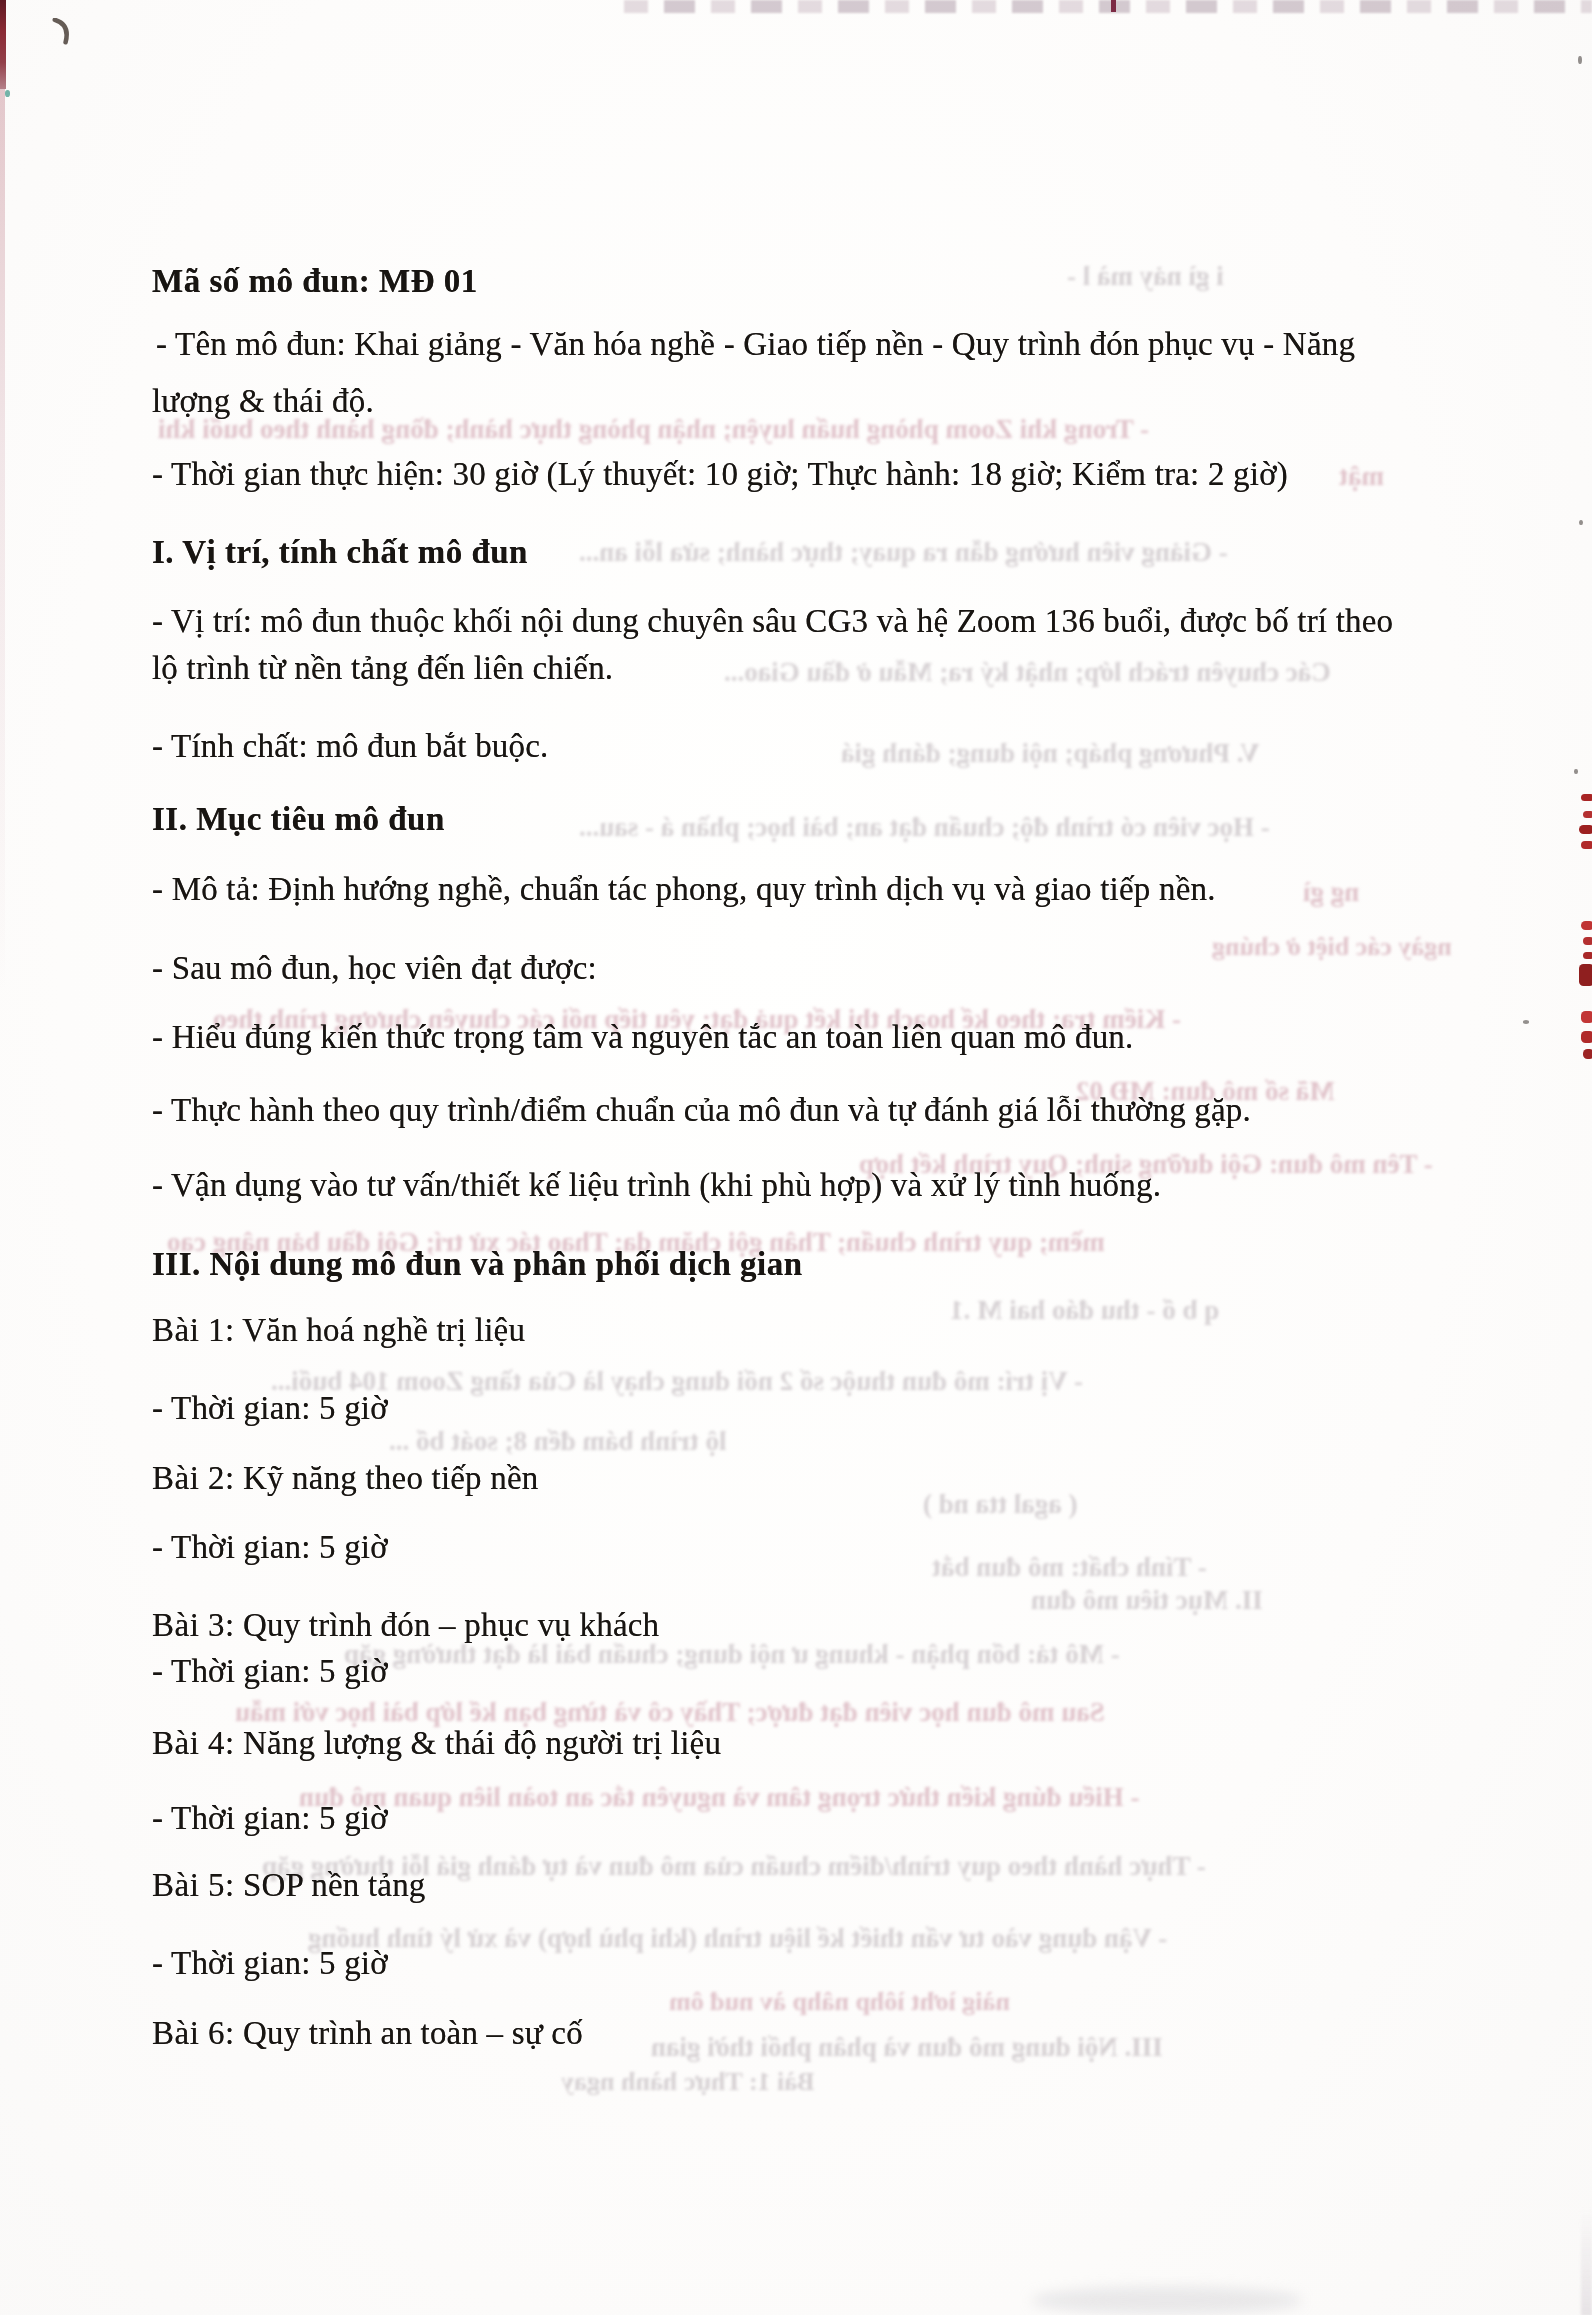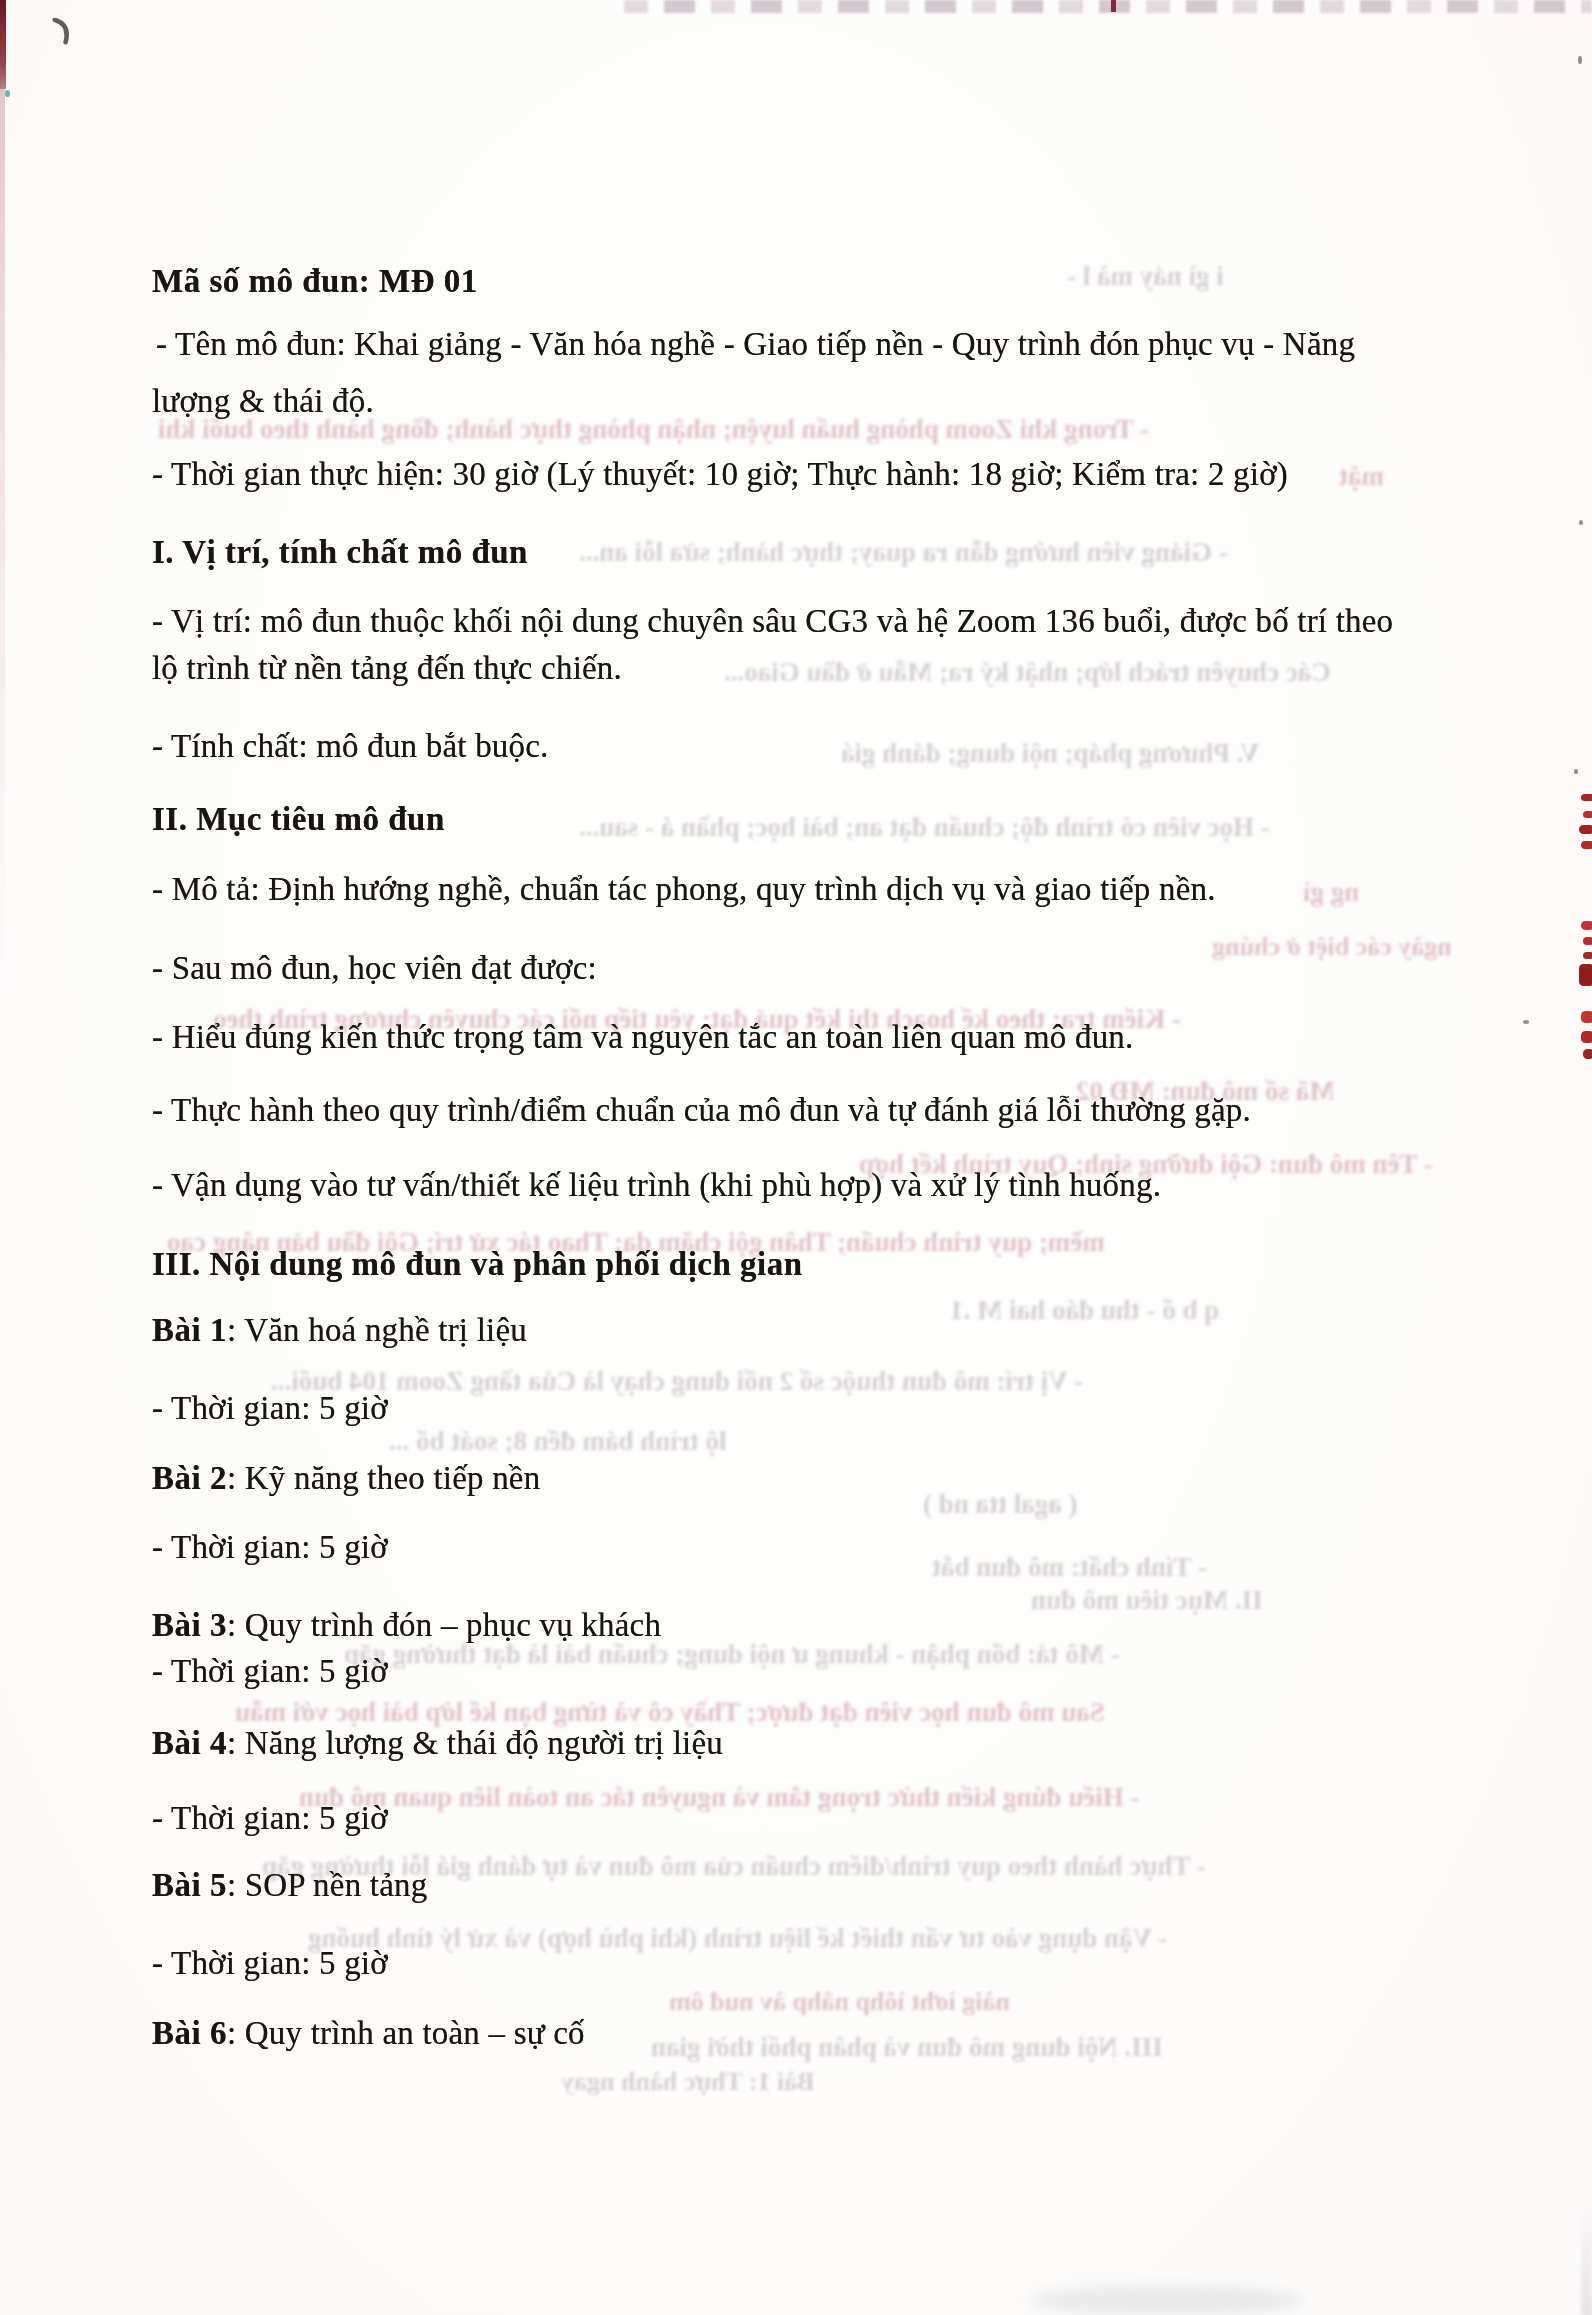--- a/index.html
+++ b/index.html
@@ -16,21 +16,21 @@
   .line {
     position: absolute;
     white-space: nowrap;
     font-size: 33px;
     line-height: 1.1;
     color: #181512;
     letter-spacing: 0.2px;
     text-shadow: 0 0 0.6px rgba(25,20,15,0.75);
   }
   .line.heading { font-weight: 700; letter-spacing: 0.5px; }
-  .bai-prefix { font-weight: 700; letter-spacing: 0.5px; }
+  .bai-prefix { font-weight: 400; letter-spacing: 0.5px; }
 
   
   .bleed {
     position: absolute;
     white-space: nowrap;
     font-size: 28px;
     font-weight: 600;
     transform: scaleX(-1);
     transform-origin: center;
     filter: blur(1.5px);
@@ -156,21 +156,21 @@
       <div class="bleed gray" style="top: 2067px; left: 561px; font-size: 26px;">Bài 1: Thực hành ngay</div>
     </div>
 
   <div id="text-layer">
       <div class="line heading" style="top: 263px; left: 152px;">Mã số mô đun: MĐ 01</div>
       <div class="line body" style="top: 326px; left: 156px;">- Tên mô đun: Khai giảng - Văn hóa nghề - Giao tiếp nền - Quy trình đón phục vụ - Năng</div>
       <div class="line body" style="top: 383px; left: 152px;">lượng &amp; thái độ.</div>
       <div class="line body" style="top: 456px; left: 152px;">- Thời gian thực hiện: 30 giờ (Lý thuyết: 10 giờ; Thực hành: 18 giờ; Kiểm tra: 2 giờ)</div>
       <div class="line heading" style="top: 534px; left: 152px;">I. Vị trí, tính chất mô đun</div>
       <div class="line body" style="top: 603px; left: 152px;">- Vị trí: mô đun thuộc khối nội dung chuyên sâu CG3 và hệ Zoom 136 buổi, được bố trí theo</div>
-      <div class="line body" style="top: 650px; left: 152px;">lộ trình từ nền tảng đến thực chiến.</div>
+      <div class="line body" style="top: 650px; left: 152px;">lộ trình từ nền tảng đến liên chiến.</div>
       <div class="line body" style="top: 728px; left: 152px;">- Tính chất: mô đun bắt buộc.</div>
       <div class="line heading" style="top: 801px; left: 152px;">II. Mục tiêu mô đun</div>
       <div class="line body" style="top: 871px; left: 152px;">- Mô tả: Định hướng nghề, chuẩn tác phong, quy trình dịch vụ và giao tiếp nền.</div>
       <div class="line body" style="top: 950px; left: 152px;">- Sau mô đun, học viên đạt được:</div>
       <div class="line body" style="top: 1019px; left: 152px;">- Hiểu đúng kiến thức trọng tâm và nguyên tắc an toàn liên quan mô đun.</div>
       <div class="line body" style="top: 1092px; left: 152px;">- Thực hành theo quy trình/điểm chuẩn của mô đun và tự đánh giá lỗi thường gặp.</div>
       <div class="line body" style="top: 1167px; left: 152px; text-align: right;">- Vận dụng vào tư vấn/thiết kế liệu trình (khi phù hợp) và xử lý tình huống.</div>
       <div class="line heading" style="top: 1246px; left: 152px;">III. Nội dung mô đun và phân phối dịch gian</div>
       <div class="line bai" style="top: 1312px; left: 152px;"><span class="bai-prefix">Bài 1</span><span>: Văn hoá nghề trị liệu</span></div>
       <div class="line body" style="top: 1390px; left: 152px;">- Thời gian: 5 giờ</div>

